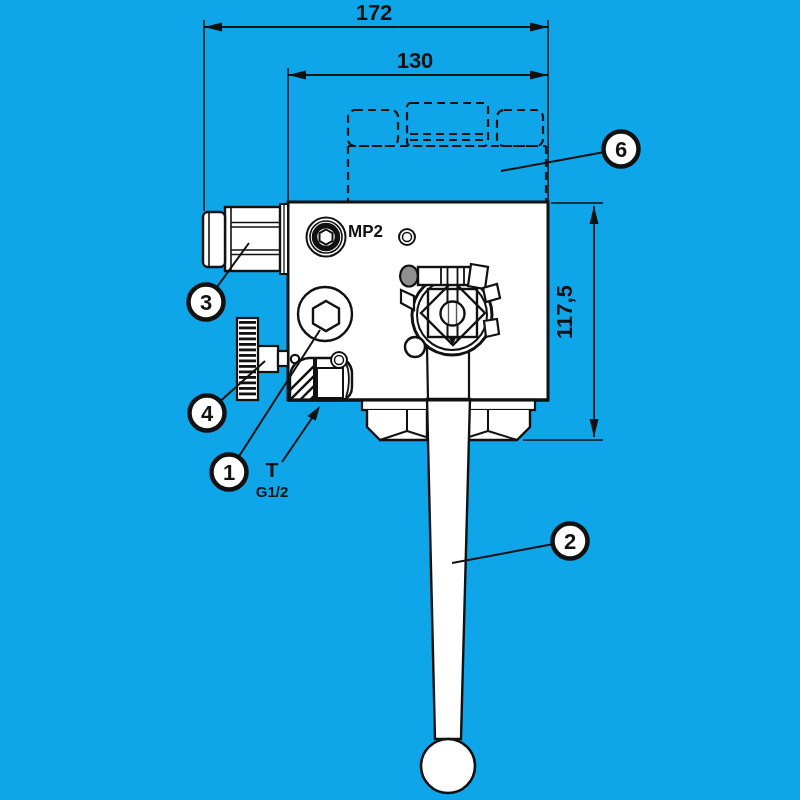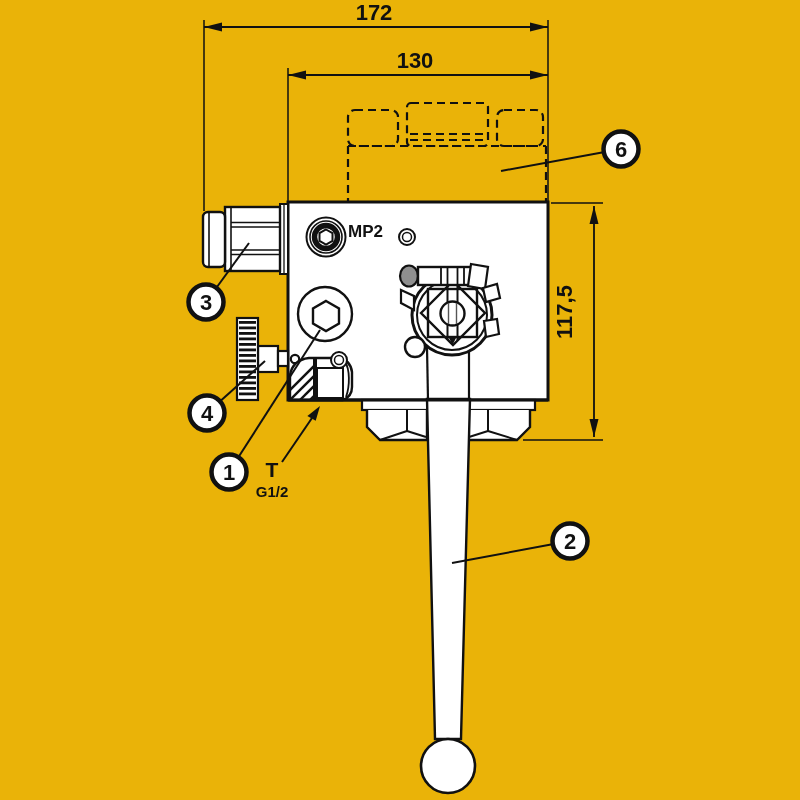--- a/index.html
+++ b/index.html
@@ -1,16 +1,16 @@
 <!DOCTYPE html>
 <html><head>
 <meta charset="utf-8">
 <style>
   html,body{margin:0;padding:0;background:#fff;}
-  .stage{width:800px;height:800px;position:relative;background:#eab308;overflow:hidden;text-align:right;}
+  .stage{width:800px;height:800px;position:relative;background:#0ea5e9;overflow:hidden;text-align:right;}
   svg{display:block;}
   text{font-family:"Liberation Sans","DejaVu Sans",sans-serif;fill:#111;}
   .dimtxt{font-size:22px;font-weight:700;}
   .callout-num{font-size:22px;font-weight:700;}
   .lbl-big{font-size:21px;font-weight:700;}
   .lbl-small{font-size:15px;font-weight:700;}
   .mp2{font-size:17px;font-weight:700;}
 </style>
 </head>
 <body>

